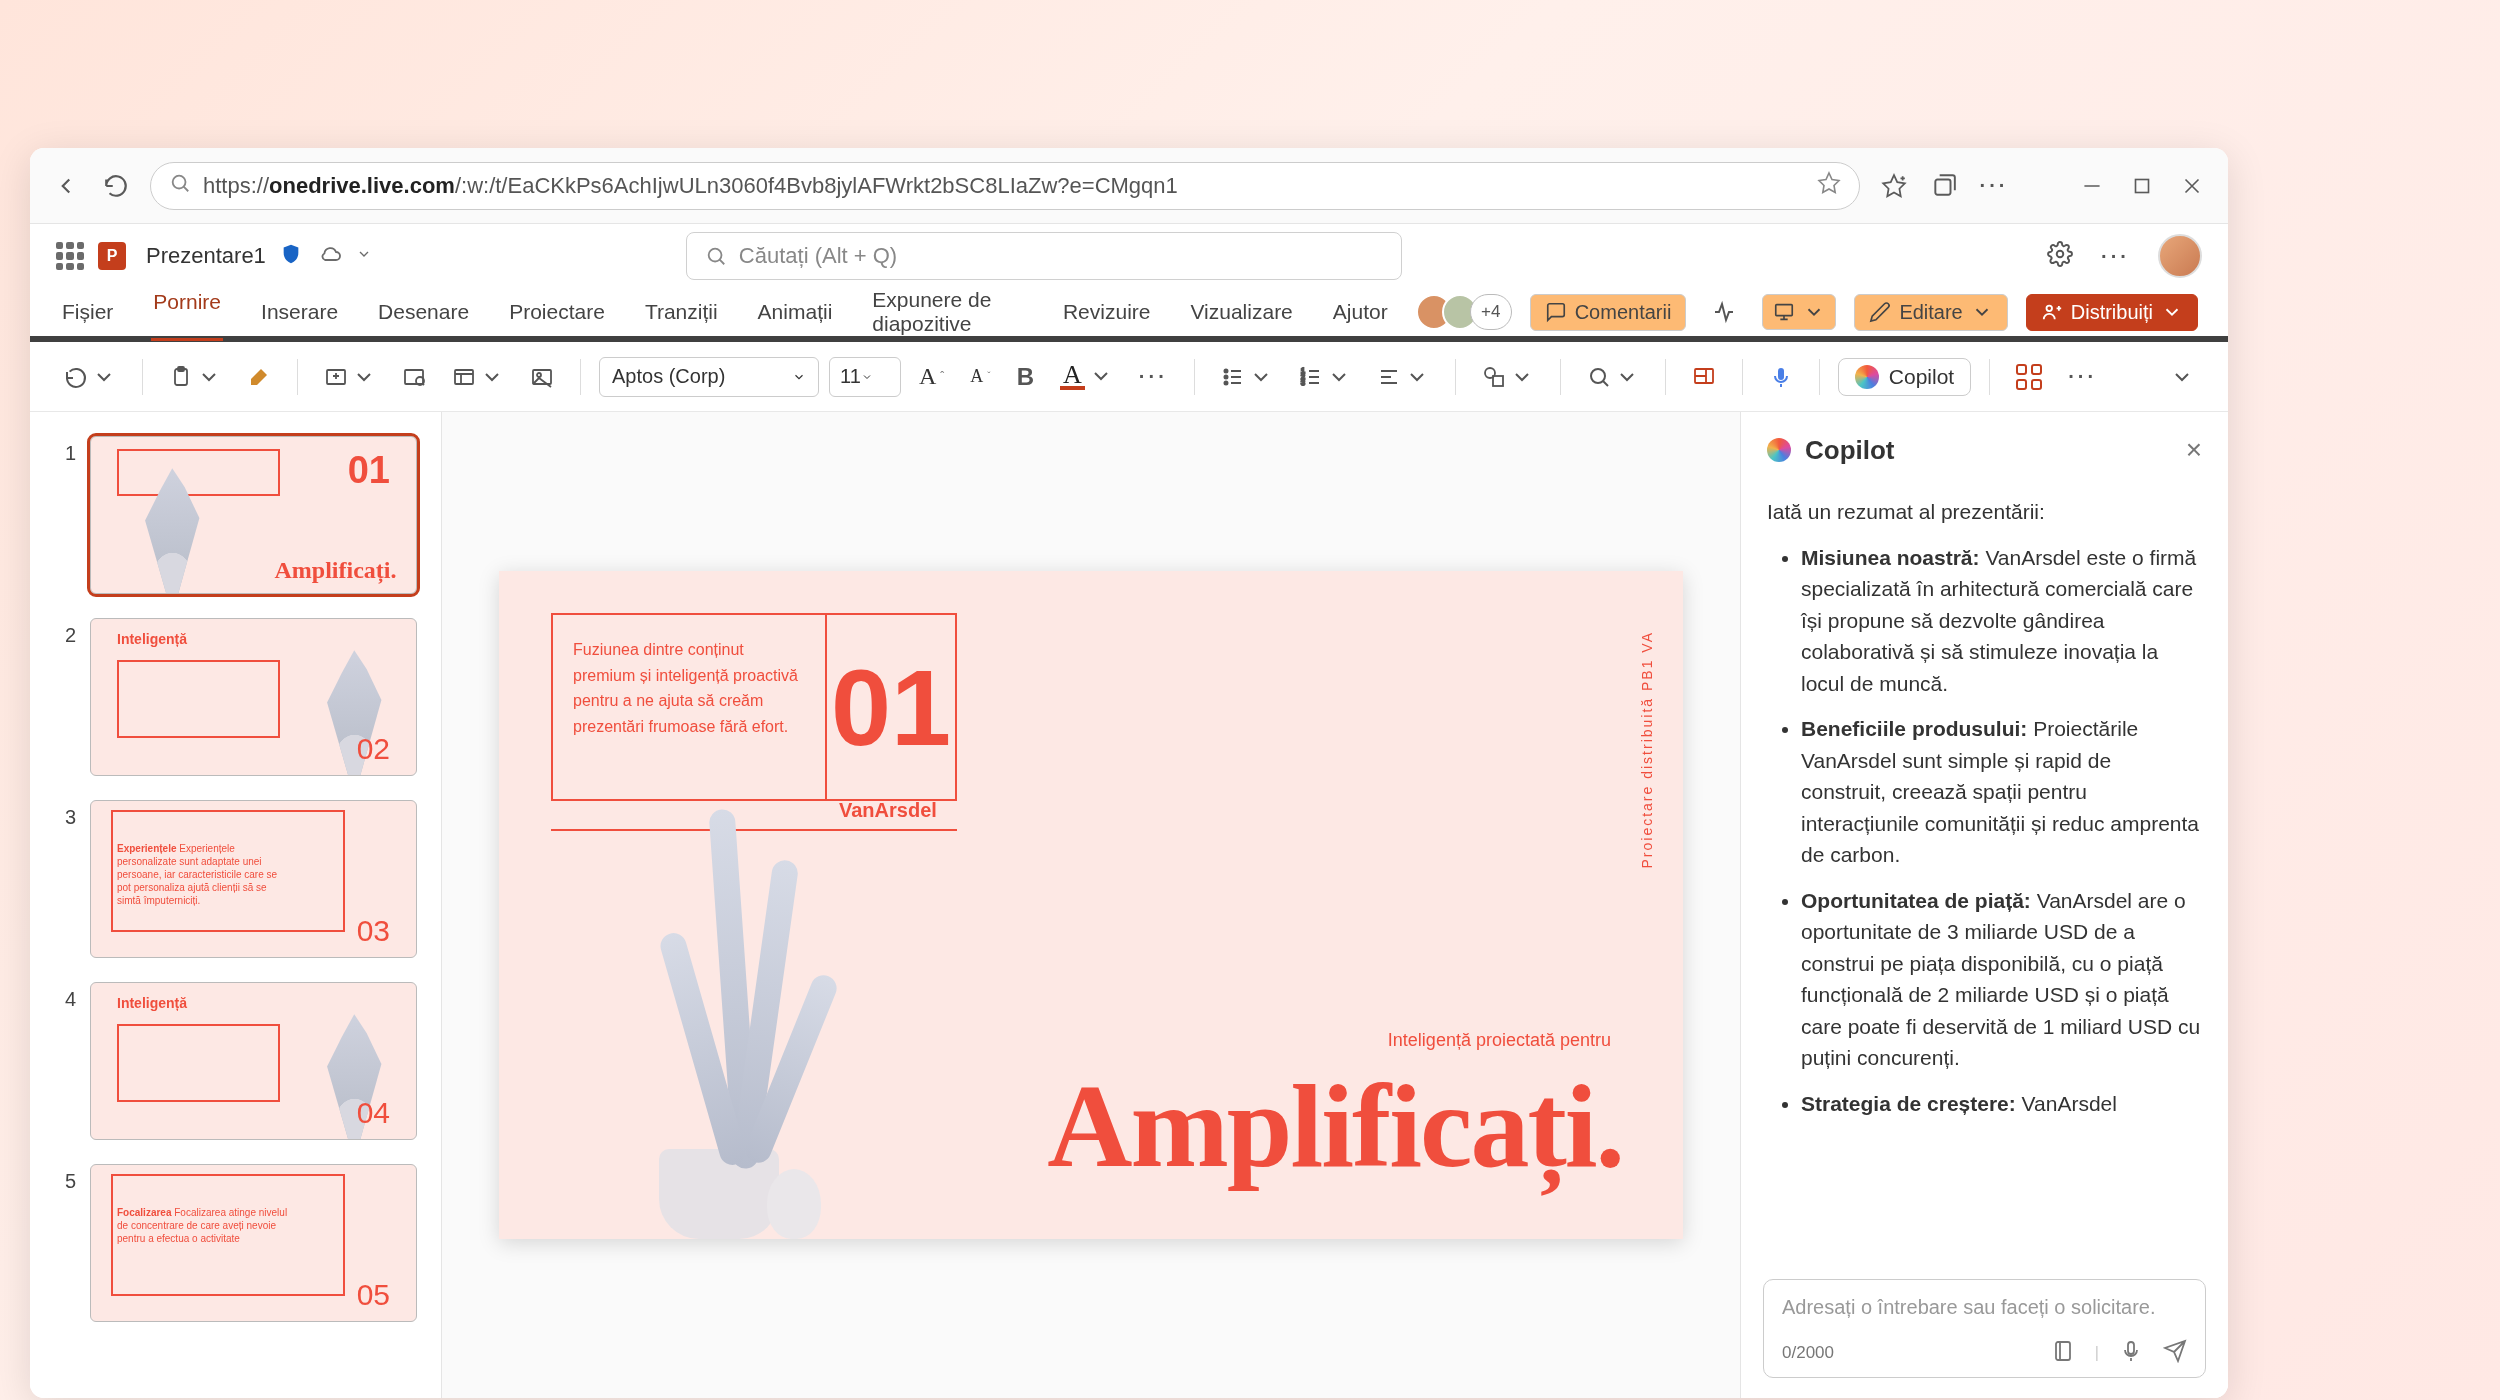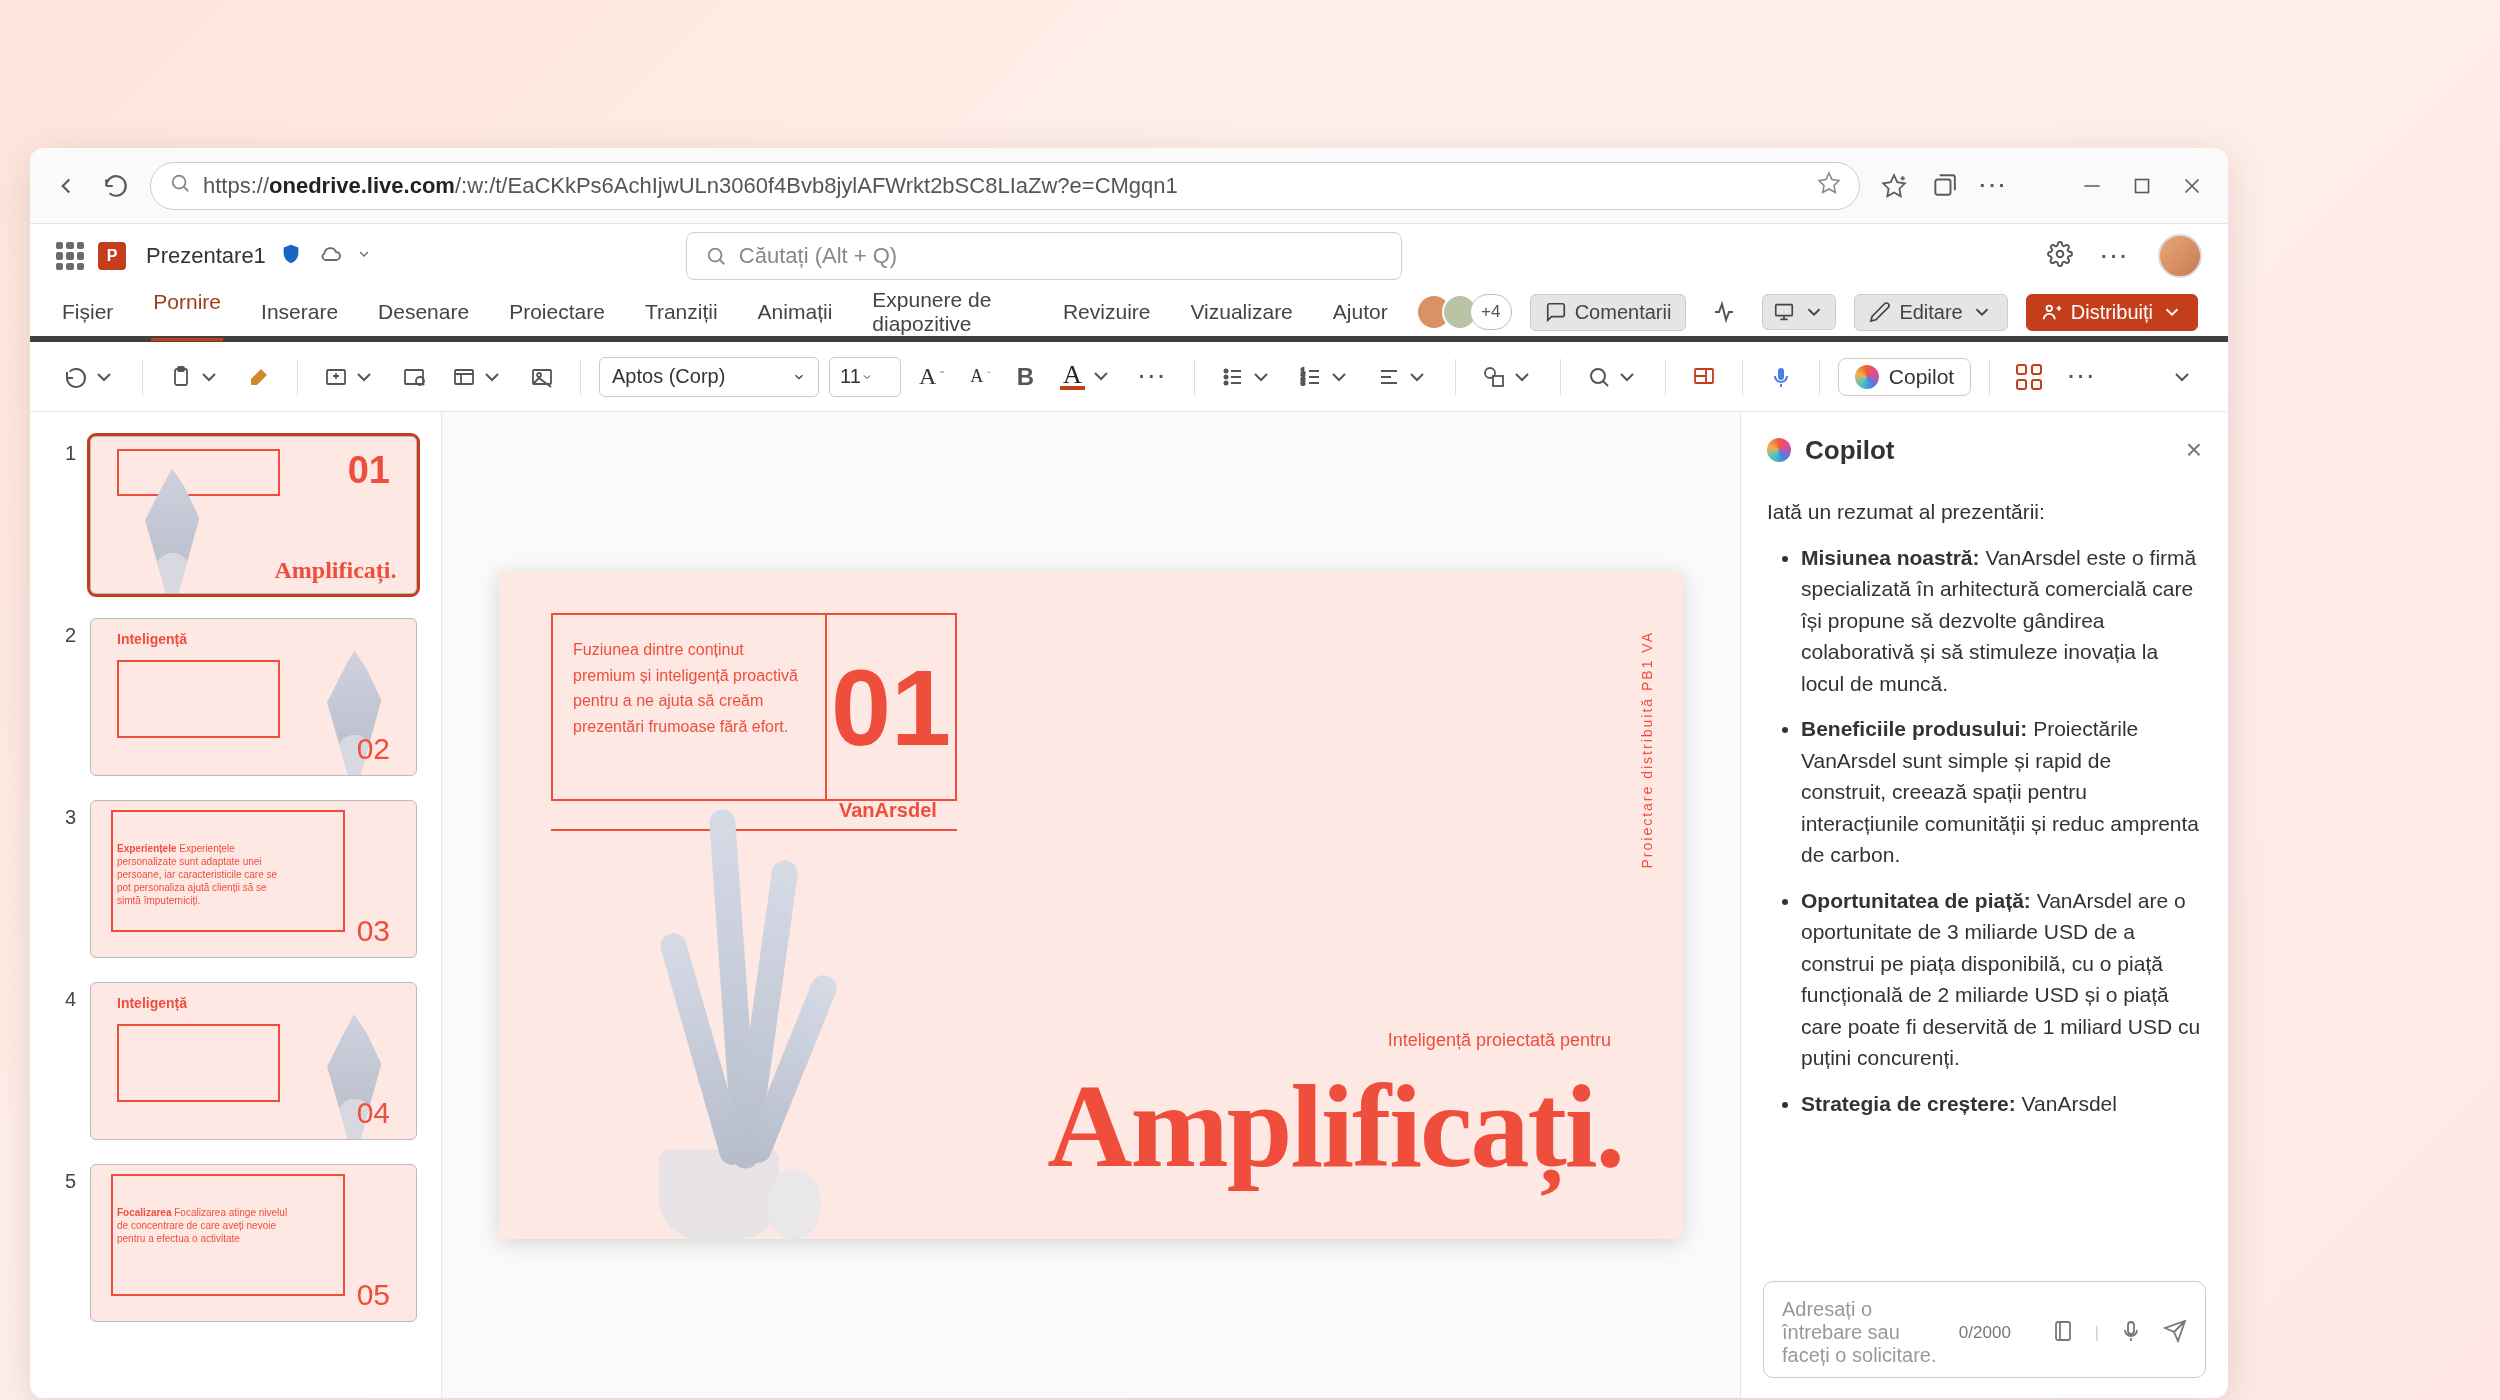--- a/index.html
+++ b/index.html
@@ -26,21 +26,21 @@
 .gear,.more-dots{color:#555}
 .avatar{width:44px;height:44px;border-radius:50%;background:linear-gradient(135deg,#e8a77a,#c97a52);border:2px solid #ddd}
 .ribbon-tabs{height:54px;display:flex;align-items:center;padding:0 30px;gap:36px;font-size:21px;color:#444;border-bottom:6px solid #404040}
 .ribbon-tabs .tab{padding:6px 2px;cursor:pointer}
 .ribbon-tabs .tab.active{color:#a33a1a;font-weight:400;border-bottom:3px solid #c43e1c;padding-bottom:24px}
 .ribbon-right{margin-left:auto;display:flex;align-items:center;gap:18px}
 .presence{display:flex;align-items:center}
 .presence .pa{width:36px;height:36px;border-radius:50%;border:2px solid #fff;margin-left:-10px}
 .pa.a{background:#d99264}.pa.b{background:#b8c4a5}
 .plusN{width:42px;height:36px;border:1px solid #bbb;border-radius:18px;display:flex;align-items:center;justify-content:center;font-size:17px;color:#555;background:#fff;margin-left:-8px}
-.pill{display:flex;align-items:center;gap:8px;padding:6px 14px;border:1px solid #ccc;border-radius:6px;font-size:20px;color:#444;background:#e5e5e5;cursor:pointer}
+.pill{display:flex;align-items:center;gap:8px;padding:6px 14px;border:1px solid #ccc;border-radius:6px;font-size:20px;color:#444;background:#fdba74;cursor:pointer}
 .pill svg{width:22px;height:22px}
 .pill.share{background:#c43e1c;color:#fff;border-color:#c43e1c}
 .ribbon-tools{height:70px;display:flex;align-items:center;padding:0 26px;gap:10px;border-bottom:1px solid #e8e8e8}
 .tool{display:flex;align-items:center;gap:4px;color:#555;padding:6px 8px;cursor:pointer;border-radius:6px}
 .tool svg{width:24px;height:24px}
 .sep{width:1px;height:36px;background:#ddd;margin:0 8px}
 .font-name{width:220px;height:40px;border:1px solid #ccc;border-radius:6px;display:flex;align-items:center;padding:0 12px;font-size:20px;color:#333;justify-content:space-between}
 .font-size{width:72px;height:40px;border:1px solid #ccc;border-radius:6px;display:flex;align-items:center;justify-content:flex-start;padding:0 10px;font-size:20px;color:#333}
 .fc-A{font-family:serif;font-size:26px;color:#222;border-bottom:4px solid #c43e1c;line-height:.9;padding:0 3px}
 .bold{font-weight:800;font-size:24px}
@@ -82,21 +82,21 @@
 .slide .subtitle{position:absolute;right:72px;bottom:188px;font-size:18px;color:#f04e3d}
 .slide .maintitle{position:absolute;right:60px;bottom:44px;font-family:Georgia,"Times New Roman",serif;font-size:118px;font-weight:700;color:#f04e3d;letter-spacing:-2px}
 .slide .sidev{position:absolute;right:28px;top:60px;font-size:14px;color:#f04e3d;writing-mode:vertical-rl;transform:rotate(180deg);letter-spacing:2px}
 .copilot-pane{width:488px;border-left:1px solid #e5e5e5;display:flex;flex-direction:column;background:#fff}
 .cp-head{display:flex;align-items:center;gap:14px;padding:22px 26px;font-size:26px;font-weight:600;color:#333}
 .cp-head .close{margin-left:auto;color:#777;cursor:pointer;font-size:28px;font-weight:300}
 .cp-suggest{margin:10px 26px 18px auto;background:#fbe3da;color:#7a4a3a;padding:12px 20px;border-radius:10px;font-size:20px;max-width:fit-content}
 .cp-body{flex:1;overflow:auto;padding:8px 26px 10px 26px;font-size:21px;color:#333;line-height:1.5}
 .cp-body ul{padding-left:34px;margin-top:14px}
 .cp-body li{margin-bottom:14px}
-.cp-input{margin:14px 22px 20px 22px;border:1px solid #ccc;border-radius:10px;padding:16px 18px 10px 18px;display:flex;flex-direction:row;gap:20px}
+.cp-input{margin:14px 22px 20px 22px;border:1px solid #ccc;border-radius:10px;padding:16px 18px 10px 18px;display:flex;flex-direction:column;gap:20px}
 .cp-input .ph{color:#999;font-size:20px}
 .cp-input .row{display:flex;align-items:center;gap:20px;color:#777}
 .cp-input .cnt{font-size:17px}
 .cp-input .row .spacer{flex:1}
 .cp-input svg{width:24px;height:24px}
 </style>
 </head>
 <body>
 
 <div class="browser">

